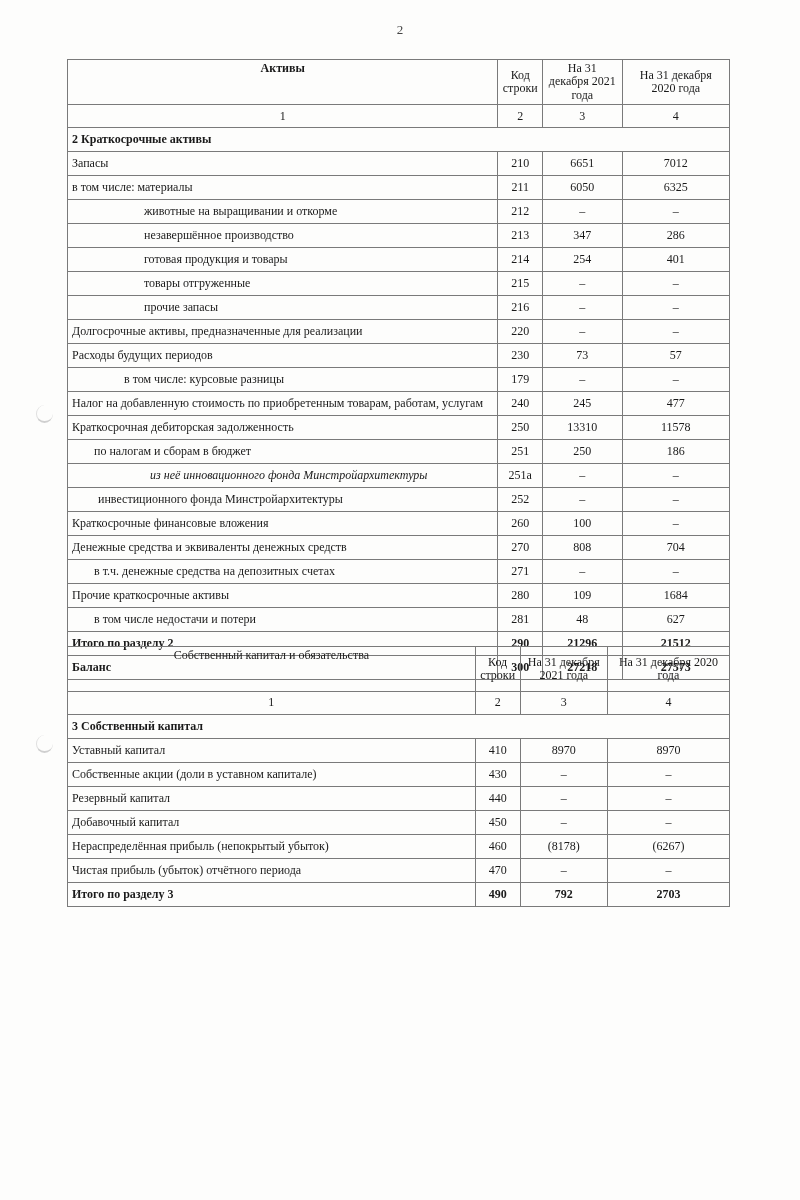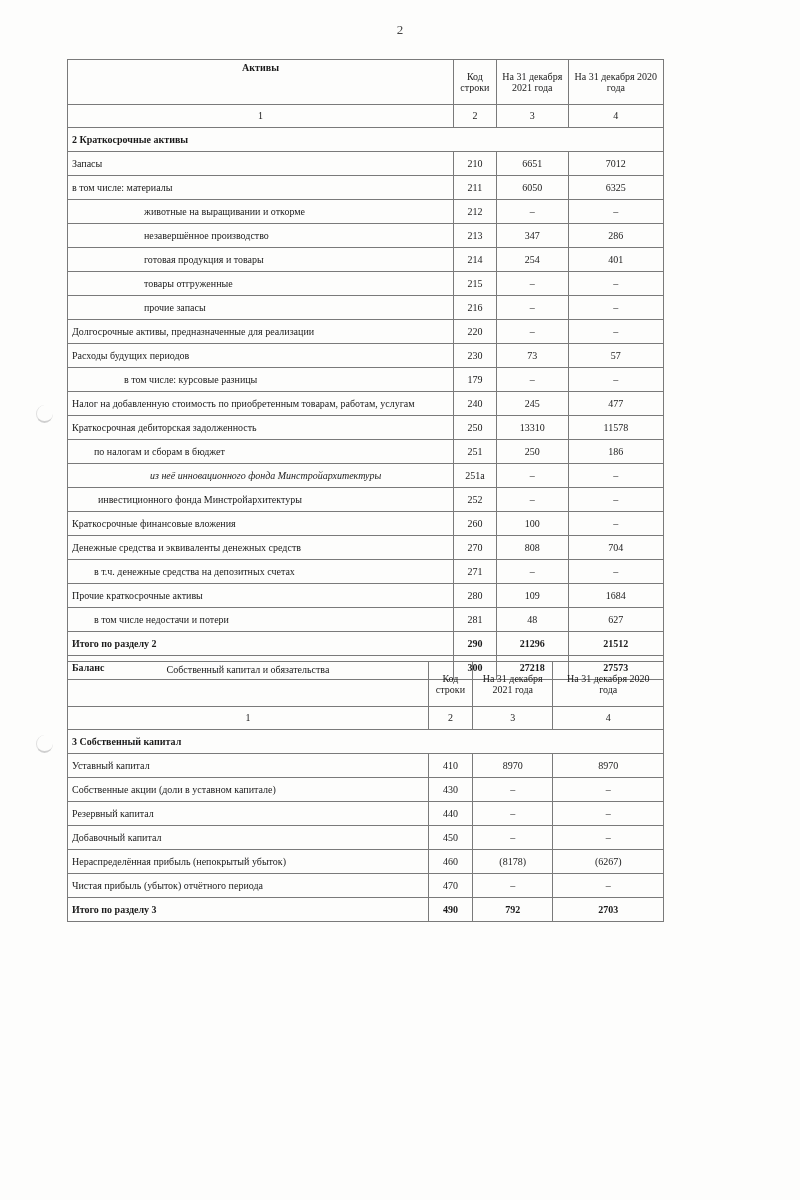--- a/index.html
+++ b/index.html
@@ -3,41 +3,41 @@
 <meta charset="utf-8">
 <style>
   html, body { margin: 0; padding: 0; }
   body {
     width: 800px; height: 1200px; background: #fdfdfc; position: relative;
     font-family: "Liberation Serif", serif; color: #1a1a1a; overflow: hidden;
   }
   .page-num { position: absolute; top: 22px; left: 0; width: 800px; text-align: center; font-size: 13px; color: #444; }
   .punch { position: absolute; left: 36px; width: 16px; height: 16px; border-bottom: 2px solid #cfcfcf; border-left: 1px solid #e0e0e0; border-radius: 50%; }
   table.bal {
-    position: absolute; left: 67px; width: 597px; border-collapse: collapse;
-    font-size: 10px; line-height: 1.12;
+    position: absolute; left: 67px; width: 663px; border-collapse: collapse;
+    font-size: 12px; line-height: 1.12;
   }
   table.bal td {
     border: 1px solid #7a7a7a; padding: 2px 4px; height: 19px; vertical-align: middle;
   }
   table.bal td.num { text-align: center; }
   table.bal tr.head td { text-align: center; height: 40px; }
   table.bal tr.idx td { text-align: center; height: 18px; }
   table.bal td.c1 { width: 398px; }
   table.bal td.c2 { width: 36px; }
   table.bal td.c3 { width: 78px; }
   table.bal td.c4 { width: 113px; }
   .b { font-weight: bold; }
   .ind1 { padding-left: 26px !important; }
   .ind2 { padding-left: 56px !important; }
   .ind3 { padding-left: 76px !important; }
   .ind4 { padding-left: 30px !important; }
   .ind5 { padding-left: 82px !important; font-style: italic; }
   #t1 { top: 59px; }
-  #t2 { top: 661px; }
+  #t2 { top: 646px; }
 </style>
 </head>
 <body>
 
 <div class="page-num">2</div>
 <div class="punch" style="top:405px"></div>
 <div class="punch" style="top:735px"></div>
 
 <table class="bal" id="t1">
   <tbody id="t1body">

